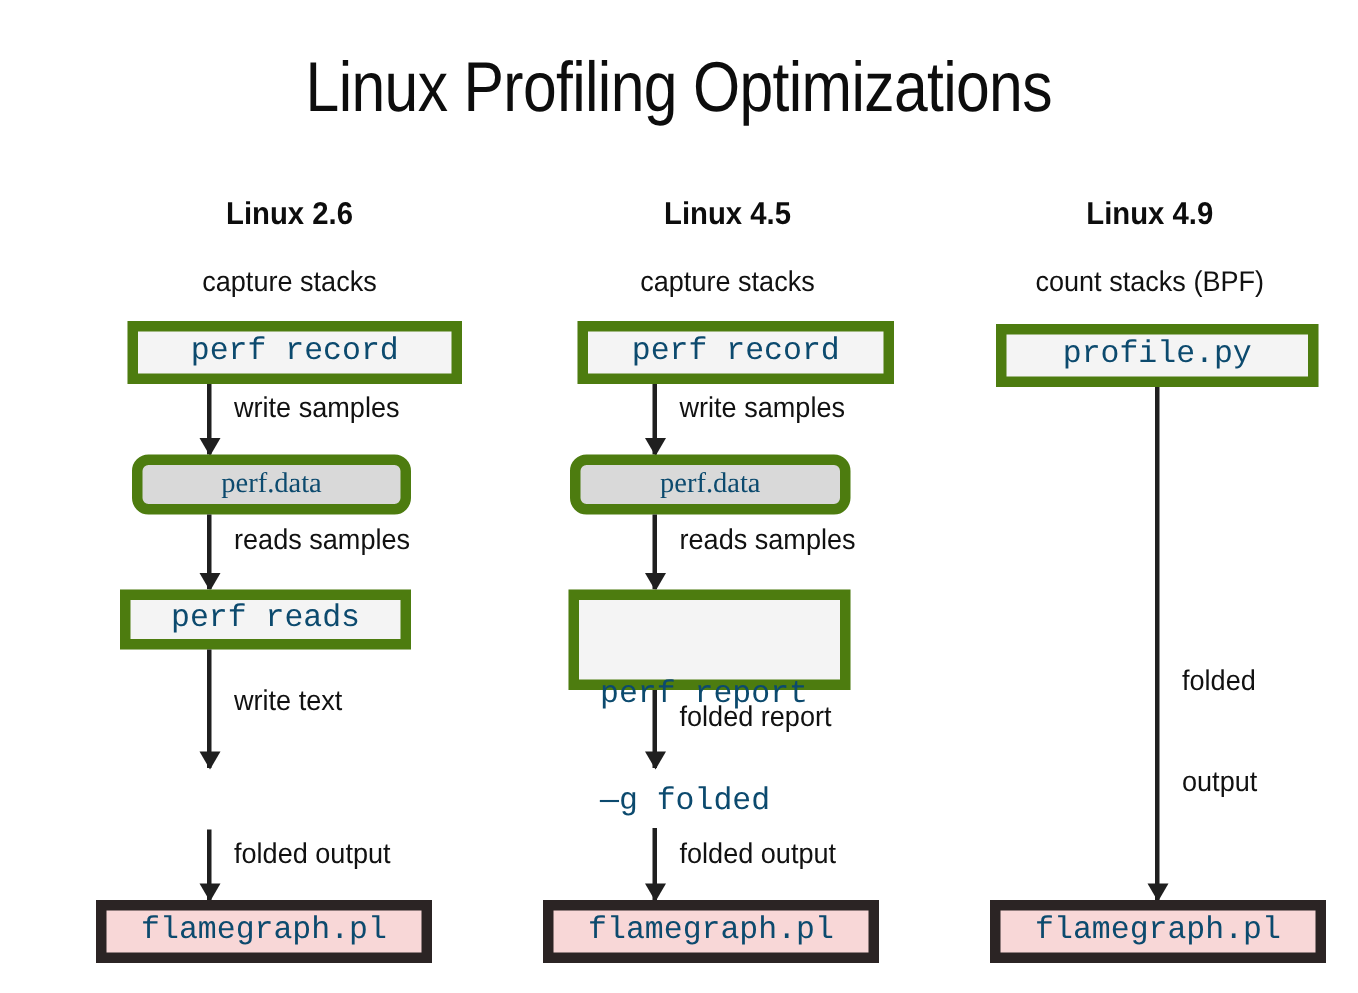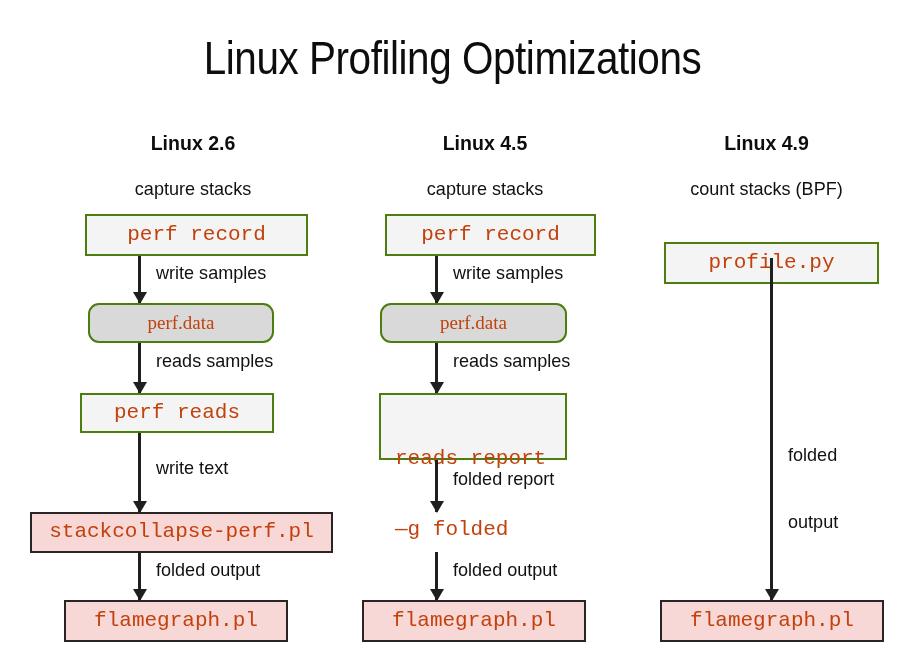--- a/index.html
+++ b/index.html
@@ -73,25 +73,25 @@
     white-space: nowrap;
   }
 
   
   .node {
     position: absolute;
     box-sizing: border-box;
     display: flex;
     align-items: center;
     justify-content: center;
-    border: 2px solid #4d7c0f;
+    border: 7px solid #4d7c0f;
     font-family: "Liberation Mono", monospace;
     font-size: 21px;
     letter-spacing: 0px;
-    color: #c2410c;
+    color: #0c4a6e;
     white-space: pre;
     line-height: 1.08;
   }
   .node.plain {
     background: #f4f4f4;
   }
   .node.store {
     background: #d9d9d9;
     border-radius: 11px;
     font-family: Liberation Serif, serif;
@@ -160,21 +160,20 @@
     <div class="node store" style="left:80px; top:303px; width:186px; height:40px;">perf.data</div>
 
     <div class="arrow" style="left:130px; top:343px; height:50px;"></div>
     <div class="edge-label" style="left:148px; top:350px;">reads samples</div>
 
     <div class="node plain" style="left:72px; top:393px; width:194px; height:40px;">perf reads</div>
 
     <div class="arrow" style="left:130px; top:433px; height:79px;"></div>
     <div class="edge-label" style="left:148px; top:457px;">write text</div>
 
-    <div class="node pink" style="left:22px; top:512px; width:303px; height:41px;">stackcollapse-perf.pl</div>
 
     <div class="arrow" style="left:130px; top:553px; height:47px;"></div>
     <div class="edge-label" style="left:148px; top:559px;">folded output</div>
 
     <div class="node pink" style="left:56px; top:600px; width:224px; height:42px;">flamegraph.pl</div>
   </div>
 
   <div class="col" style="left:340px; width:290px;">
 
     <div class="col-head">Linux 4.5</div>
@@ -184,40 +183,40 @@
 
     <div class="arrow" style="left:95px; top:256px; height:47px;"></div>
     <div class="edge-label" style="left:113px; top:262px;">write samples</div>
 
     <div class="node store" style="left:40px; top:303px; width:187px; height:40px;">perf.data</div>
 
     <div class="arrow" style="left:95px; top:343px; height:50px;"></div>
     <div class="edge-label" style="left:113px; top:350px;">reads samples</div>
 
     <div class="node plain twoline" style="left:39px; top:393px; width:188px; height:67px;">
-      <span>reads report</span>
+      <span>perf report</span>
       <span>—g folded</span>
     </div>
 
     <div class="arrow" style="left:95px; top:460px; height:52px;"></div>
     <div class="edge-label" style="left:113px; top:468px;">folded report</div>
 
 
     <div class="arrow" style="left:95px; top:552px; height:48px;"></div>
     <div class="edge-label" style="left:113px; top:559px;">folded output</div>
 
     <div class="node pink" style="left:22px; top:600px; width:224px; height:42px;">flamegraph.pl</div>
   </div>
 
   <div class="col" style="left:628px; width:277px;">
 
     <div class="col-head">Linux 4.9</div>
     <div class="col-sub">count stacks (BPF)</div>
 
-    <div class="node plain" style="left:36px; top:216px; width:215px; height:42px;margin-top:26px;">profile.py</div>
+    <div class="node plain" style="left:36px; top:216px; width:215px; height:42px;">profile.py</div>
 
     <div class="arrow" style="left:142px; top:258px; height:342px;"></div>
     <div class="edge-label" style="left:160px; top:399px;">
       <div>folded</div>
       <div>output</div>
     </div>
 
     <div class="node pink" style="left:32px; top:600px; width:224px; height:42px;">flamegraph.pl</div>
   </div>
 

